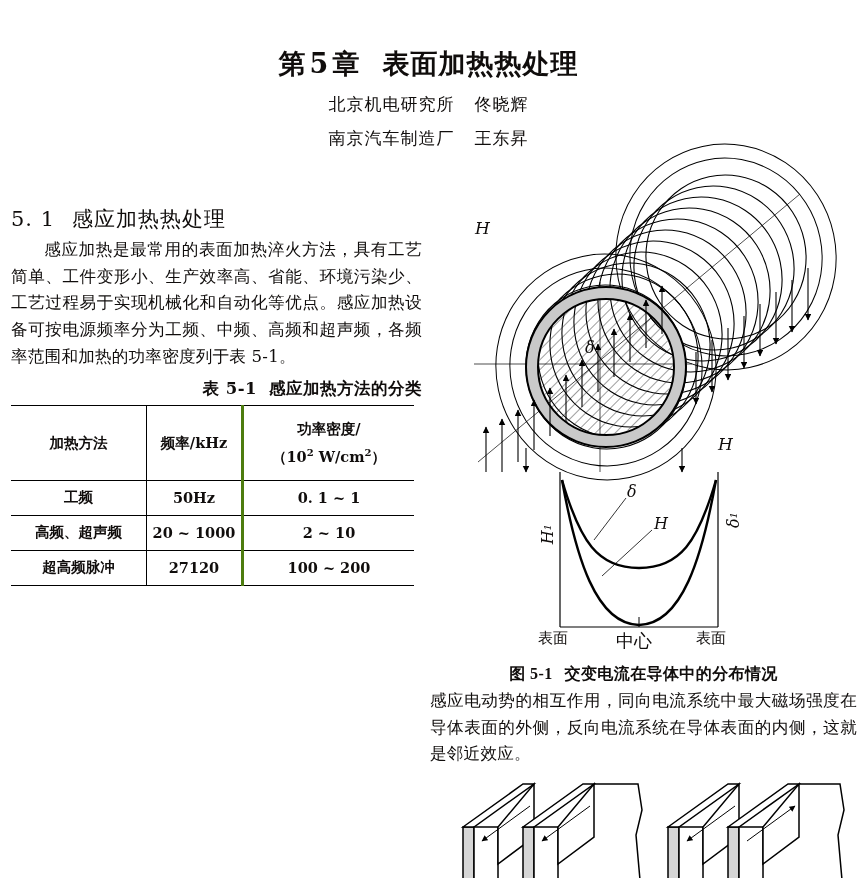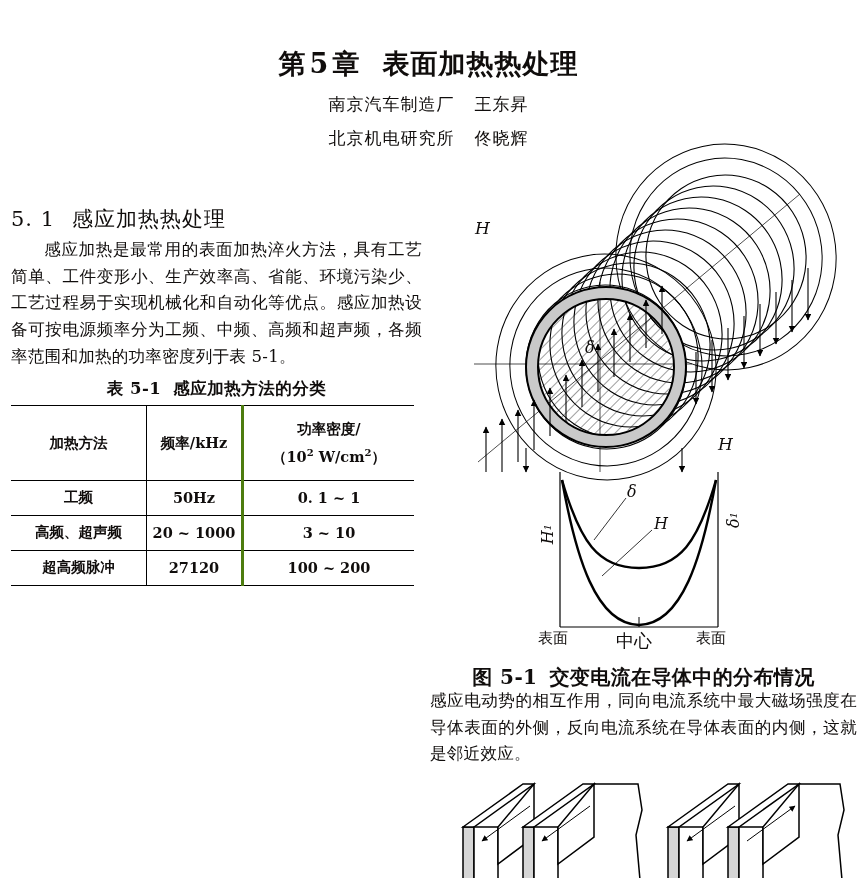--- a/index.html
+++ b/index.html
@@ -45,21 +45,21 @@
     margin:24px 0 4px 0;
     font-size:21px;
     font-weight:normal;
     letter-spacing:1px;
   }
   h2.section .snum{font-family:"DejaVu Serif","Liberation Serif",serif;}
   h2.section .sgap{display:inline-block;width:17px;}
 
   
   .table-caption{
-    text-align:center;font-size:16.5px;font-weight:bold;
+    text-align:right;font-size:16.5px;font-weight:bold;
     margin:7px 0 5px 0;letter-spacing:0.5px;
   }
   .table-caption .cgap{display:inline-block;width:12px;}
   table.tbl{
     border-collapse:collapse;width:399px;font-size:14.5px;
     table-layout:fixed;
   }
   table.tbl th,table.tbl td{
     text-align:center;
     border:0;
@@ -73,43 +73,43 @@
   table.tbl .c1{width:135px;}
   table.tbl .c2{width:94px;border-left:1px solid #000;border-right:3px solid #4d7c0f;}
   table.tbl .c3{width:170px;}
   .sup{font-size:10px;vertical-align:super;}
 
   
   .fig-cyl{position:absolute;left:0px;top:0px;width:427px;height:300px;}
   .fig-plot{position:absolute;left:0px;top:300px;width:427px;height:180px;}
   .fig-caption{
     position:absolute;left:0;top:492px;width:427px;text-align:center;
-    font-size:20px;font-weight:bold;letter-spacing:0.4px;
+    font-size:16px;font-weight:bold;letter-spacing:0.4px;font-family:Liberation Serif, serif;
   }
   .fig-caption .fgap{display:inline-block;width:12px;}
   .right-para{position:absolute;left:0;top:516px;width:427px;}
   .fig-plates{position:absolute;left:0px;top:603px;width:427px;height:105px;}
 
   svg{display:block;overflow:visible;}
   .ln{fill:none;stroke:#000;}
 </style>
 </head>
 <body>
 
 <div class="page">
 
   <div class="chapter-head">
     <div class="chapter-title">
       <span>第</span><span class="num">5</span><span>章</span><span class="gap"></span><span>表面加热热处理</span>
     </div>
     <div class="author-line">
+      <span>北京机电研究所</span><span class="gap"></span><span>佟晓辉</span>
+    </div>
+    <div class="author-line">
       <span>南京汽车制造厂</span><span class="gap"></span><span>王东昇</span>
-    </div>
-    <div class="author-line">
-      <span>北京机电研究所</span><span class="gap"></span><span>佟晓辉</span>
     </div>
   </div>
 
   <div class="col-left">
 
 
     <h2 class="section">
       <span class="snum">5. 1</span><span class="sgap"></span><span>感应加热热处理</span>
     </h2>
 
@@ -132,21 +132,21 @@
       </thead>
       <tbody>
         <tr>
           <td class="c1">工频</td>
           <td class="c2">50Hz</td>
           <td class="c3">0. 1 ~ 1</td>
         </tr>
         <tr>
           <td class="c1">高频、超声频</td>
           <td class="c2">20 ~ 1000</td>
-          <td class="c3">3 ~ 10</td>
+          <td class="c3">2 ~ 10</td>
         </tr>
         <tr>
           <td class="c1">超高频脉冲</td>
           <td class="c2">27120</td>
           <td class="c3">100 ~ 200</td>
         </tr>
       </tbody>
     </table>
   </div>
 

